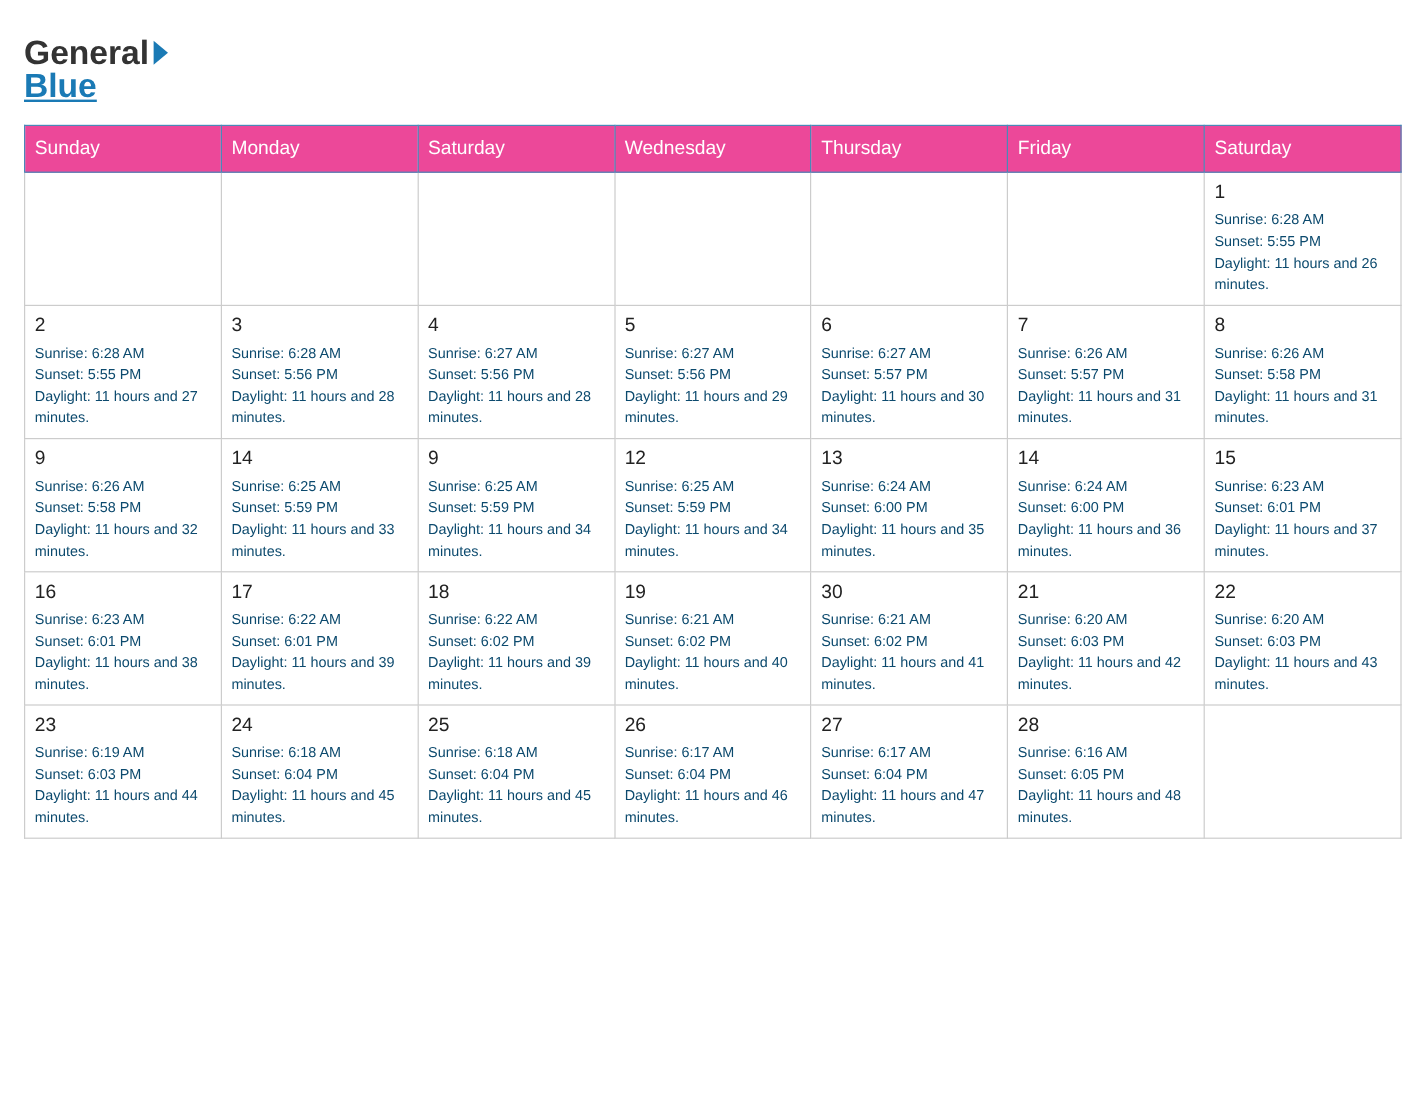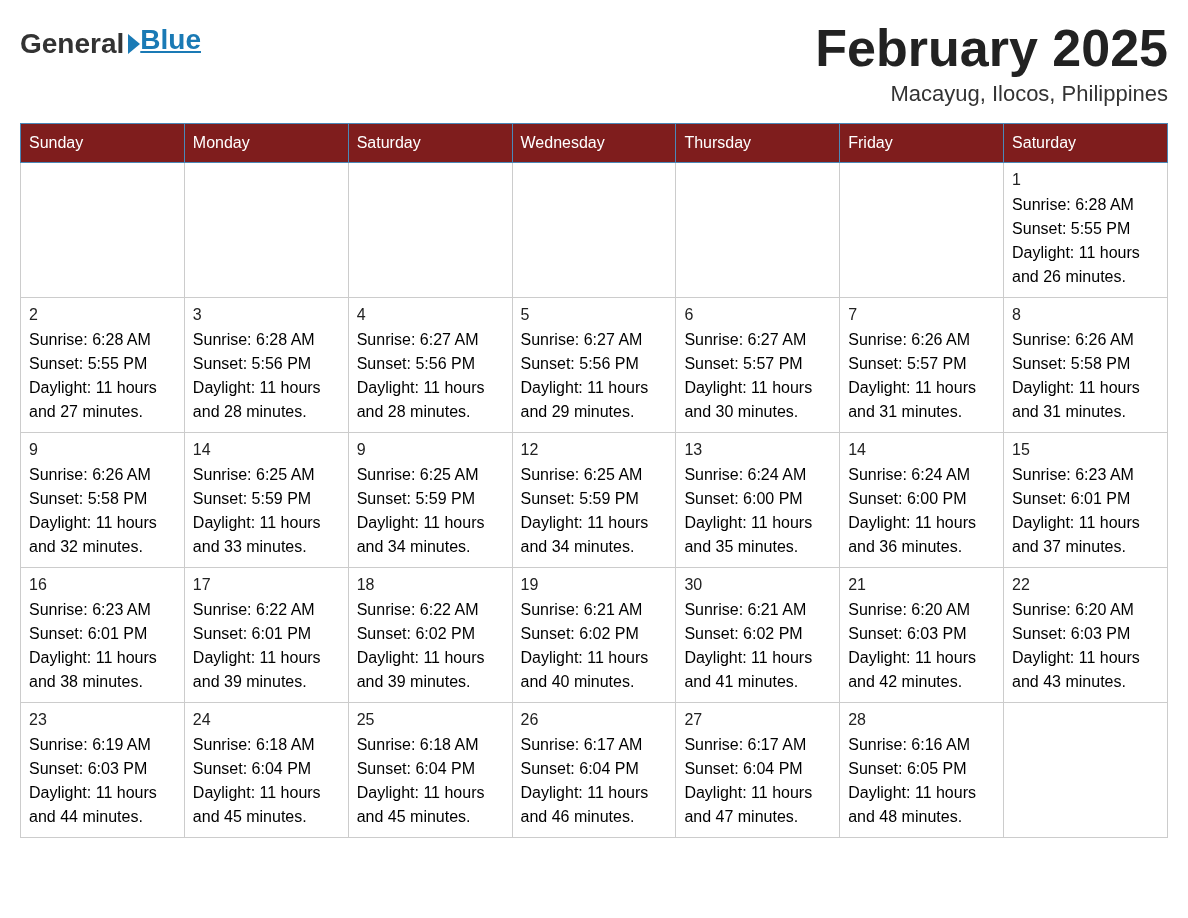--- a/index.html
+++ b/index.html
@@ -11,21 +11,21 @@
       min-height: 918px;
     }
     .header {
       display: flex;
       justify-content: space-between;
       align-items: flex-start;
       margin-bottom: 16px;
     }
     .logo {
       display: flex;
-      flex-direction: row;
+      flex-direction: column;
       align-items: flex-start;
       margin-top: 8px;
     }
     .logo-general {
       font-size: 28px;
       font-weight: bold;
       color: #333;
       display: flex;
       align-items: center;
     }
@@ -58,21 +58,21 @@
       font-size: 22px;
       color: #333;
       margin-top: 4px;
     }
     .calendar {
       width: 100%;
       border-collapse: collapse;
       border: 1px solid #ccc;
     }
     .calendar th {
-      background-color: #7f1d1d;
+      background-color: #ec4899;
       color: #fff;
       padding: 10px 8px;
       text-align: left;
       font-size: 16px;
       font-weight: normal;
       border: 1px solid #4a88b8;
     }
     .calendar td {
       vertical-align: top;
       padding: 8px;
@@ -83,42 +83,38 @@
       color: #333;
     }
     .day-number {
       font-size: 16px;
       font-weight: normal;
       color: #222;
       margin-bottom: 4px;
       display: block;
     }
     .day-info {
-      font-size: 16px;
-      color: #000000;
+      font-size: 12px;
+      color: #0c4a6e;
       line-height: 1.5;
     }
     .week-row td {
       height: 110px;
     }
   </style>
 </head>
 <body>
 
 <div class="header">
   <div class="logo">
     <div class="logo-general">
       <span>General</span>
       <span class="arrow"></span>
     </div>
     <div class="logo-blue">Blue</div>
-  </div>
-  <div class="title-section">
-    <div class="month-title">February 2025</div>
-    <div class="location-title">Macayug, Ilocos, Philippines</div>
   </div>
 </div>
 
 <table class="calendar">
   <thead>
     <tr>
       <th>Sunday</th>
       <th>Monday</th>
       <th>Saturday</th>
       <th>Wednesday</th>

